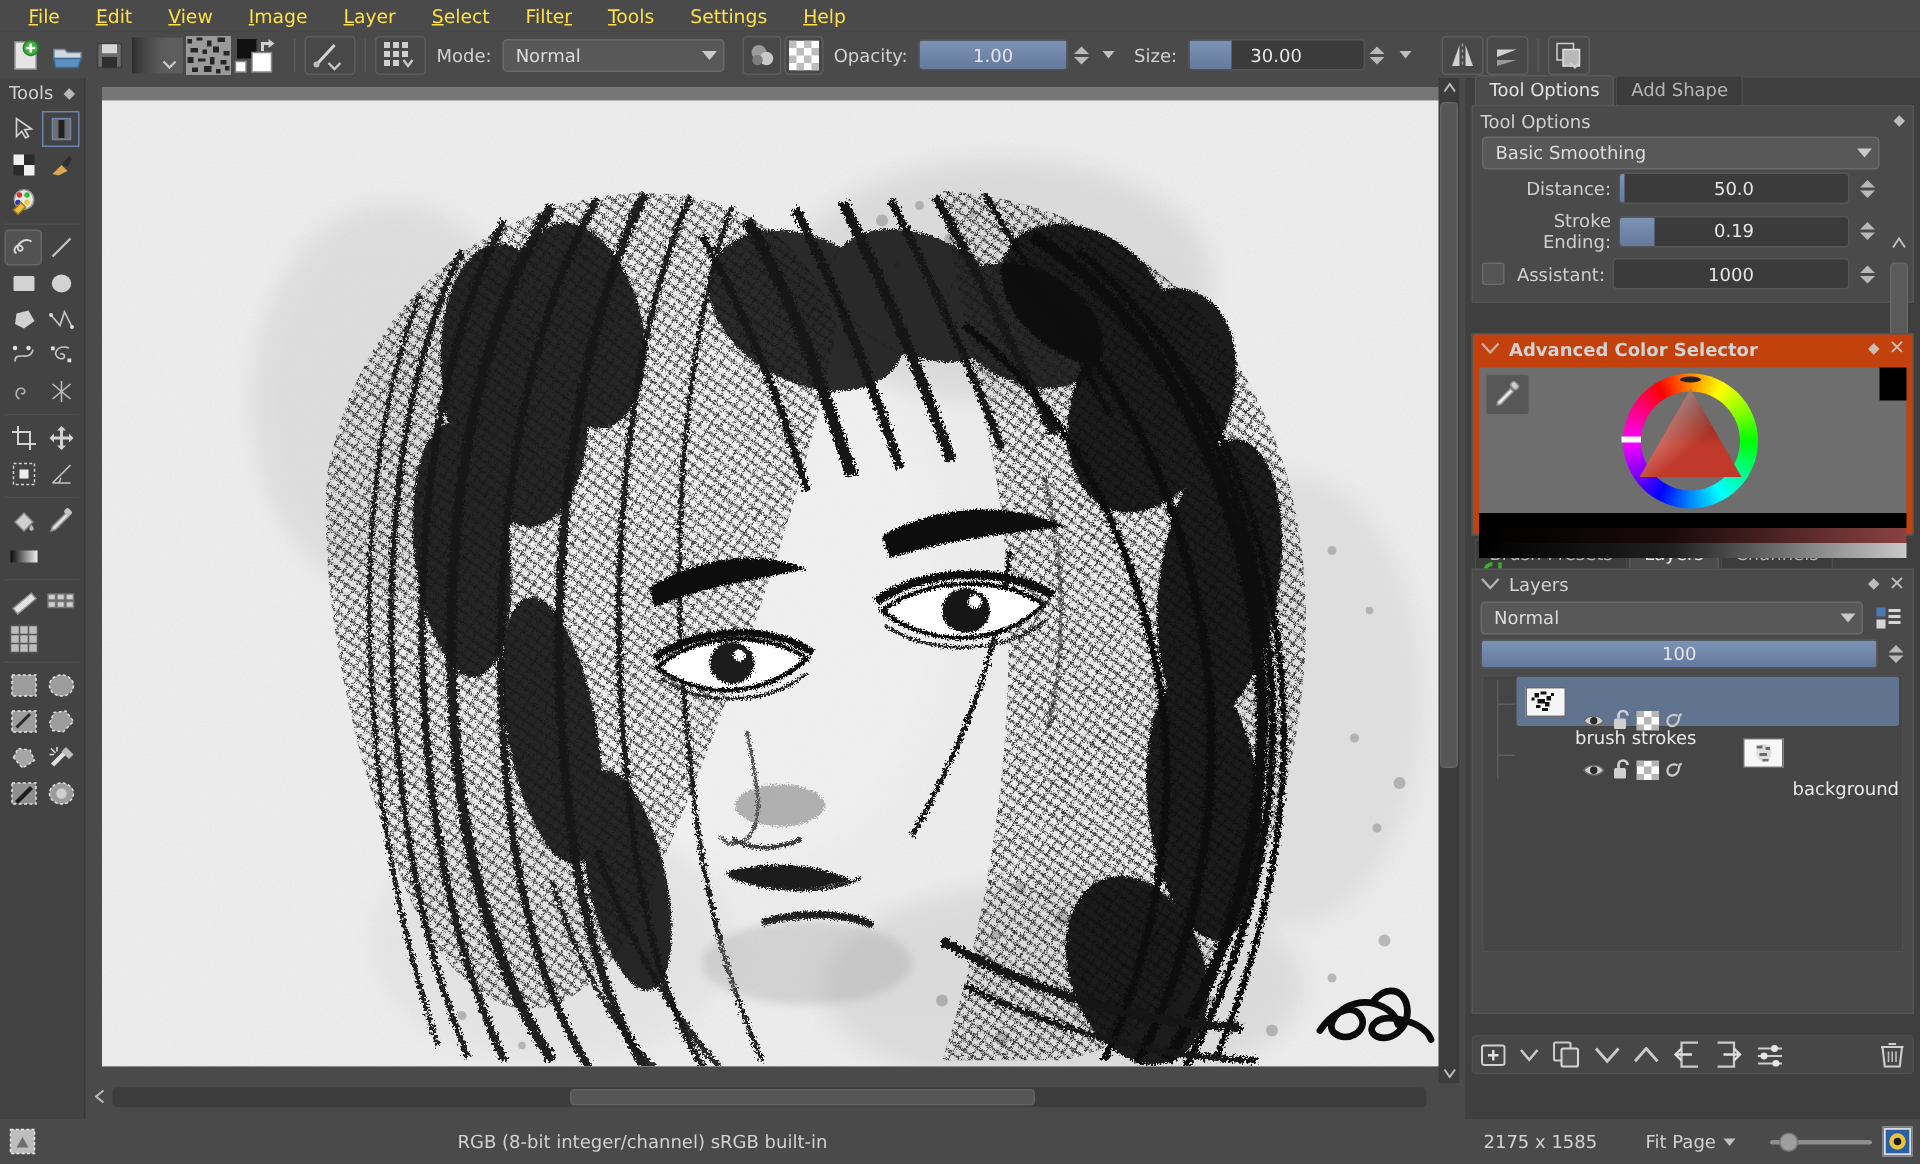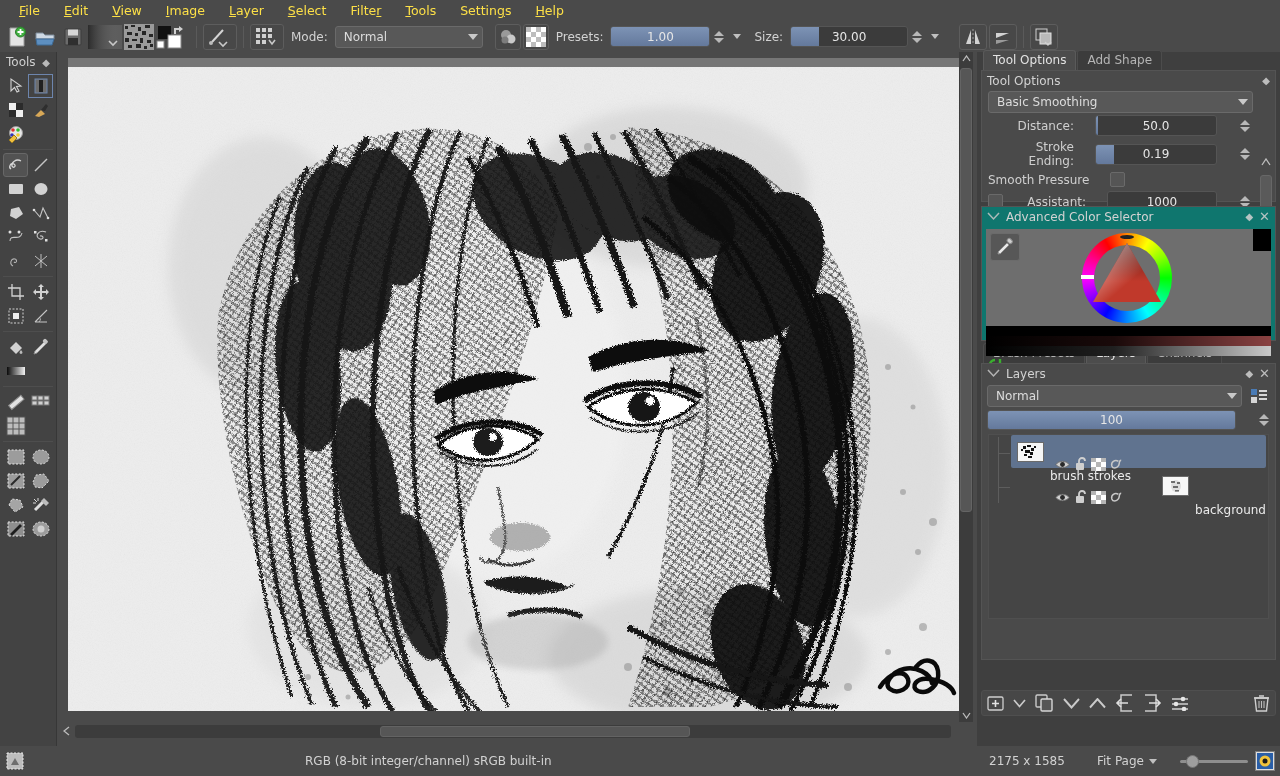--- a/index.html
+++ b/index.html
@@ -151,21 +151,21 @@
   }
   .dock-tab.active { background: #4c4c4c; color: #e2e2e2; border-color: #5a5a5a; }
   .dock-panel { background: #4a4a4a; border: 1px solid #545454; margin: 0 4px; }
   .dock-title {
     height: 19px; display: flex; align-items: center; padding: 0 5px;
     font-size: 12px; color: #d2d2d2; gap: 6px;
   }
   .dock-title .tt { flex: 1; }
   .dock-icon { cursor: pointer; opacity: .85; }
 
-  .row { display: flex; align-items: center; gap: 21px; padding: 2px 6px; }
+  .row { display: flex; align-items: center; gap: 5px; padding: 2px 6px; }
   .row .lbl { font-size: 12px; color: #cfcfcf; text-align: right; }
   .checkbox {
     width: 15px; height: 15px; background: #555; border: 1px solid #6a6a6a;
     border-radius: 2px; cursor: pointer; flex: none;
   }
 
   
   #to-scroll { position: absolute; right: 8px; top: 103px; width: 12px; height: 110px; }
   #to-thumb { position: absolute; left: 0; top: 20px; width: 12px; height: 70px;
     background: #5a5a5a; border: 1px solid #676767; border-radius: 3px; }
@@ -384,21 +384,21 @@
           <rect x="5" y="5" width="5" height="5"></rect>
             <rect x="15" y="5" width="5" height="5"></rect>
           <rect x="0" y="10" width="5" height="5"></rect>
             <rect x="10" y="10" width="5" height="5"></rect>
           <rect x="5" y="15" width="5" height="5"></rect>
             <rect x="15" y="15" width="5" height="5"></rect>
         </g>
       </svg>
     </div>
 
-    <div class="tb-label">Presets:</div>
+    <div class="tb-label">Opacity:</div>
     <div class="slider" style="width:100px">
       <div class="fill" style="width:100%"></div>
       <div class="txt">1.00</div>
     </div>
     <div class="spin">
         <div class="up"></div>
         <div class="dn"></div>
       </div>
     <div class="chev-sm" style="margin:0 6px"></div>
 
@@ -925,24 +925,20 @@
         <span class="lbl" style="width:86px">Stroke Ending:</span>
         <div class="slider" style="flex:1">
           <div class="fill" style="width:15%"></div>
           <div class="txt">0.19</div>
         </div>
         <div class="spin">
             <div class="up"></div>
             <div class="dn"></div>
           </div>
       </div>
-      <div class="row">
-        <span class="lbl" style="text-align:left">Smooth Pressure</span>
-        <div class="checkbox"></div>
-      </div>
       <div class="row" style="padding-right:24px">
         <div class="checkbox"></div>
         <span class="lbl" style="width:62px">Assistant:</span>
         <div class="slider" style="flex:1">
           <div class="fill" style="width:0%"></div>
           <div class="txt">1000</div>
         </div>
         <div class="spin">
             <div class="up"></div>
             <div class="dn"></div>
@@ -957,21 +953,21 @@
           </svg>
       </div>
       <div id="to-thumb"></div>
       <div style="position:absolute;bottom:0;left:1px">
         <svg width="10" height="8" viewBox="0 0 10 8">
             <path d="M1 1 L5 7 L9 1" fill="none" stroke="#bfbfbf" stroke-width="1.3"></path>
           </svg>
       </div>
     </div>
 
-    <div class="dock-panel" style="margin-top:4px; height:135px; position:relative; background:#0f766e;">
+    <div class="dock-panel" style="margin-top:20px; height:135px; position:relative; background:#c2410c;font-weight:bold;">
       <div class="dock-title">
         <span class="dock-icon">
           <svg width="13" height="9" viewBox="0 0 13 9">
               <path d="M1 1 L6.5 7 L12 1" fill="none" stroke="#c6c6c6" stroke-width="1.5"></path>
             </svg>
         </span>
         <span class="tt">Advanced Color Selector</span>
         <span class="dock-icon" style="font-size:10px">◆</span>
         <span class="dock-icon" style="font-size:13px;line-height:1">✕</span>
       </div>

